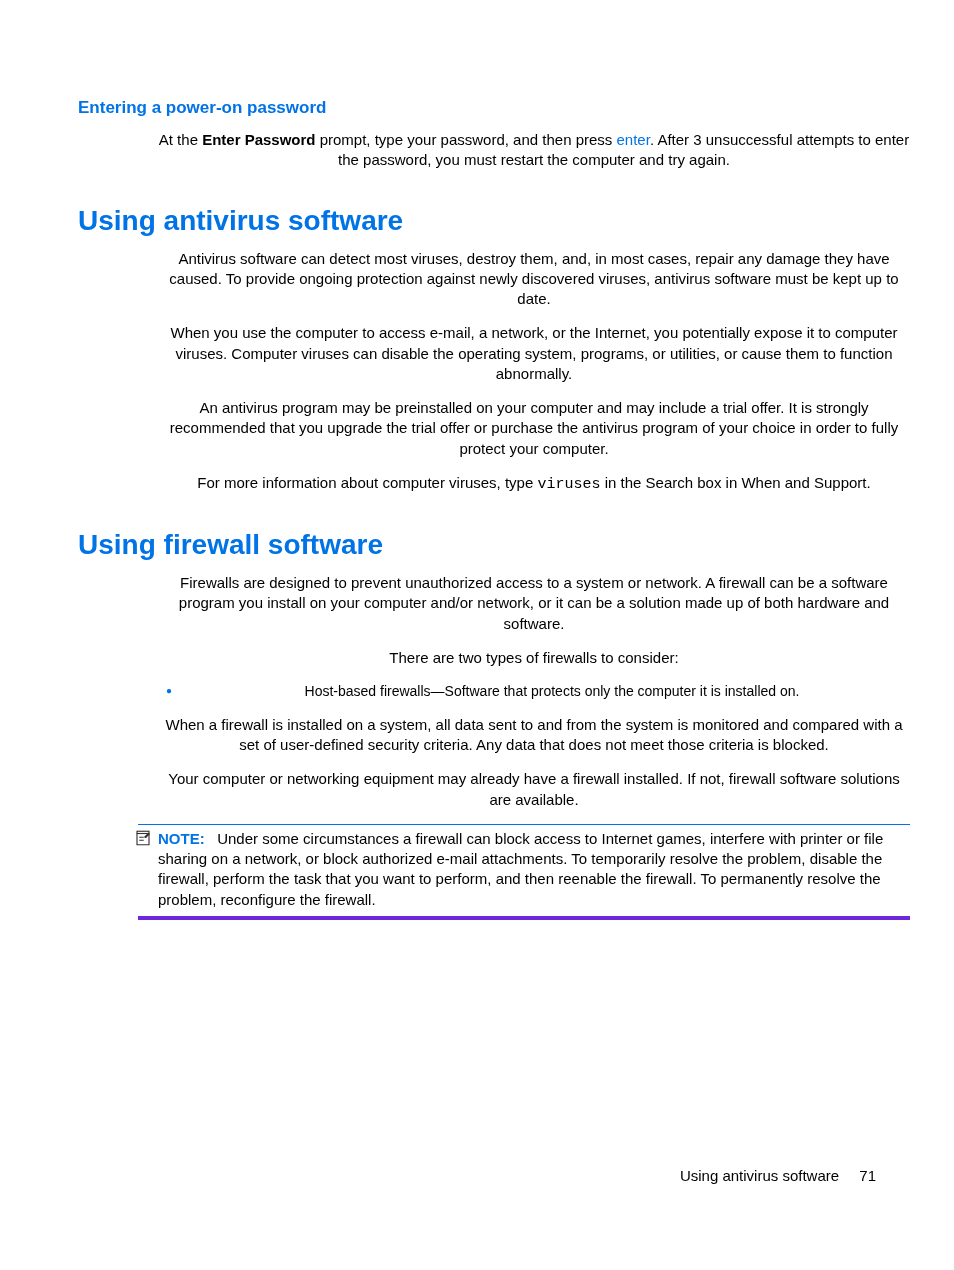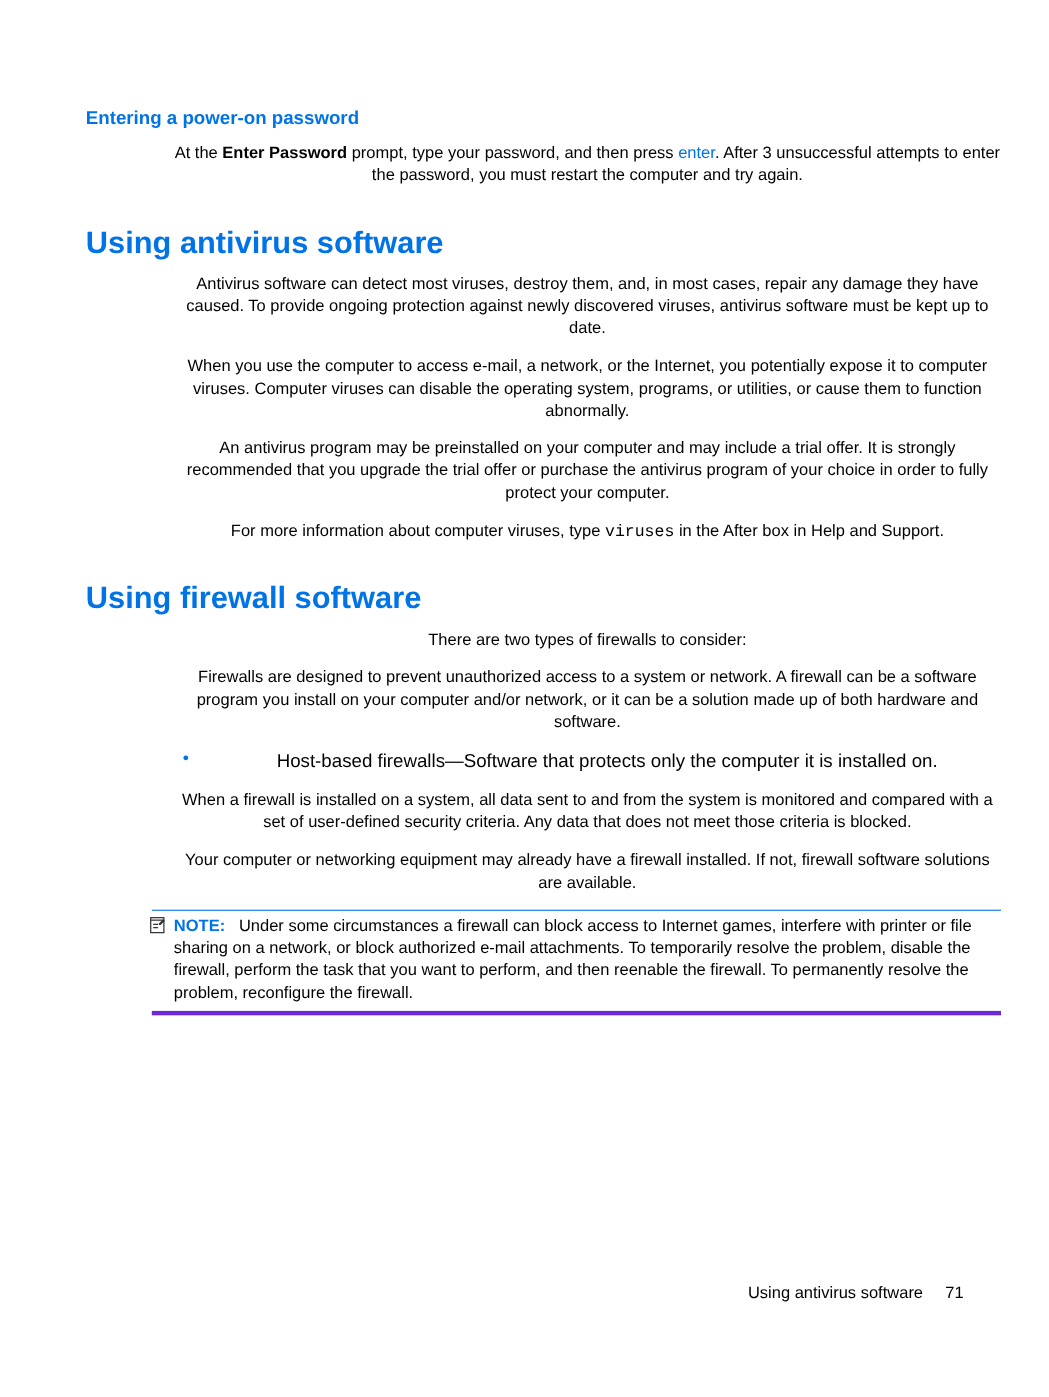--- a/index.html
+++ b/index.html
@@ -52,21 +52,21 @@
   }
   ul.bullets {
     list-style: none;
     padding: 0;
     margin: 0 0 14px 0;
   }
   ul.bullets li {
     position: relative;
     padding-left: 36px;
     margin: 0 0 14px 0;
-    font-size: 17px;
+    font-size: 14px;
     line-height: 1.35;
   }
   ul.bullets li::before {
     content: "●";
     position: absolute;
     left: 8px;
     top: 2px;
     color: #0073e6;
     font-size: 10px;
   }
@@ -115,28 +115,28 @@
       <span>At the </span><span class="bold">Enter Password</span><span> prompt, type your password, and then press </span><span class="link">enter</span><span>. After 3 unsuccessful attempts to enter the password, you must restart the computer and try again.</span>
     </p>
   </div>
 
   <div class="h1">Using antivirus software</div>
   <div class="indent">
     <p>Antivirus software can detect most viruses, destroy them, and, in most cases, repair any damage they have caused. To provide ongoing protection against newly discovered viruses, antivirus software must be kept up to date.</p>
     <p>When you use the computer to access e-mail, a network, or the Internet, you potentially expose it to computer viruses. Computer viruses can disable the operating system, programs, or utilities, or cause them to function abnormally.</p>
     <p>An antivirus program may be preinstalled on your computer and may include a trial offer. It is strongly recommended that you upgrade the trial offer or purchase the antivirus program of your choice in order to fully protect your computer.</p>
     <p>
-      <span>For more information about computer viruses, type </span><span class="mono">viruses</span><span> in the After box in Help and Support.</span>
+      <span>For more information about computer viruses, type </span><span class="mono">viruses</span><span> in the Search box in When and Support.</span>
     </p>
   </div>
 
   <div class="h1">Using firewall software</div>
   <div class="indent">
+    <p>Firewalls are designed to prevent unauthorized access to a system or network. A firewall can be a software program you install on your computer and/or network, or it can be a solution made up of both hardware and software.</p>
     <p>There are two types of firewalls to consider:</p>
-    <p>Firewalls are designed to prevent unauthorized access to a system or network. A firewall can be a software program you install on your computer and/or network, or it can be a solution made up of both hardware and software.</p>
     <ul class="bullets">
       <li>Host-based firewalls—Software that protects only the computer it is installed on.</li>
     </ul>
     <p>When a firewall is installed on a system, all data sent to and from the system is monitored and compared with a set of user-defined security criteria. Any data that does not meet those criteria is blocked.</p>
     <p>Your computer or networking equipment may already have a firewall installed. If not, firewall software solutions are available.</p>
   </div>
 
   <div class="note-block">
     <svg class="note-icon" viewBox="0 0 24 24">
       <rect x="4" y="3" width="16" height="3" fill="none" stroke="#333" stroke-width="1.5"></rect>

